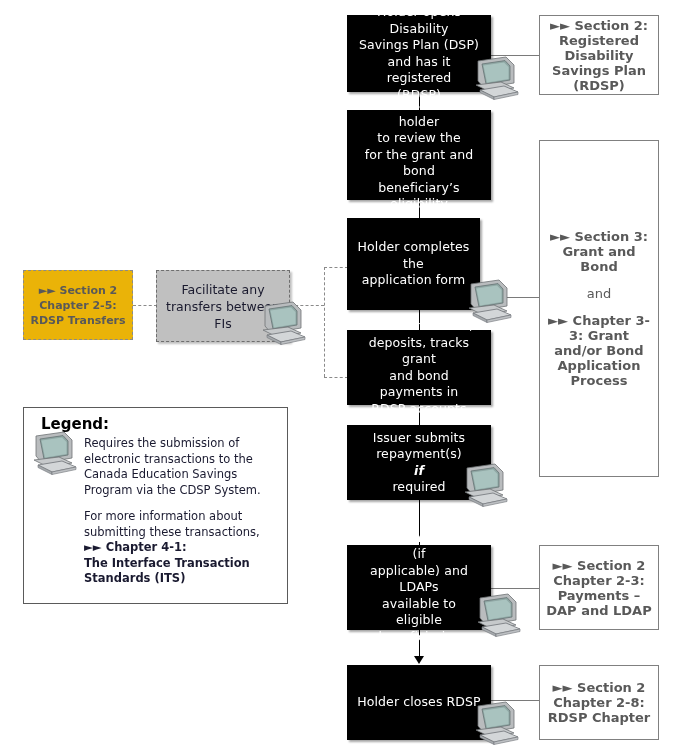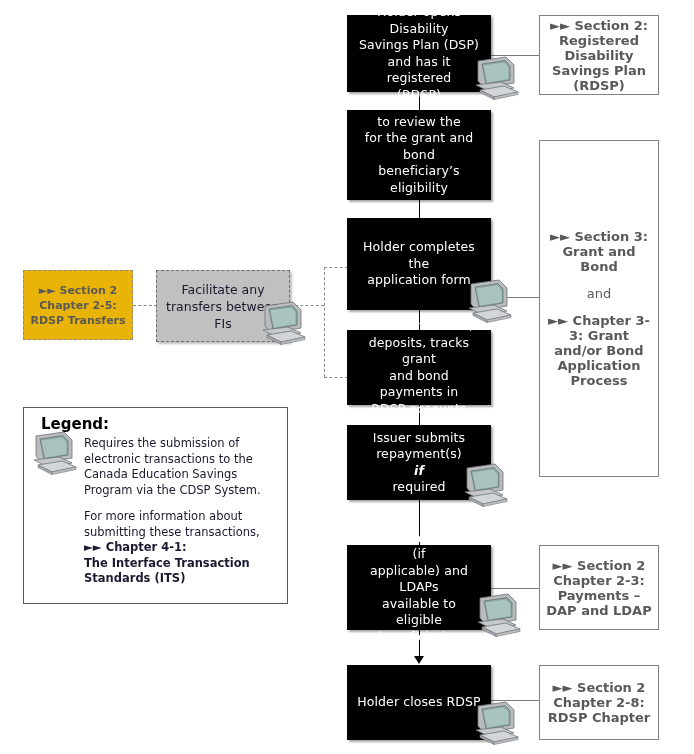--- a/index.html
+++ b/index.html
@@ -181,27 +181,28 @@
     <div>
       <span>Holder opens Disability</span>
       <span>Savings Plan (DSP)</span>
       <span>and has it registered</span>
       <span>(RDSP)</span>
     </div>
   </div>
 
   <div class="proc" style="left:347px; top:110px; width:144px; height:90px;">
     <div>
+      <span>Issuer assists holder</span>
       <span>to review the</span>
       <span>for the grant and bond</span>
       <span>beneficiary’s eligibility</span>
     </div>
   </div>
 
-  <div class="proc" style="left:347px; top:218px; width:144px; height:92px;justify-content:center;">
+  <div class="proc" style="left:347px; top:218px; width:133px; height:92px;justify-content:center;">
     <div>
       <span>Holder completes the</span>
       <span>application form</span>
     </div>
   </div>
 
   <div class="proc" style="left:347px; top:330px; width:144px; height:75px;">
     <div>
       <span>Section receives,</span>
       <span>deposits, tracks grant</span>

